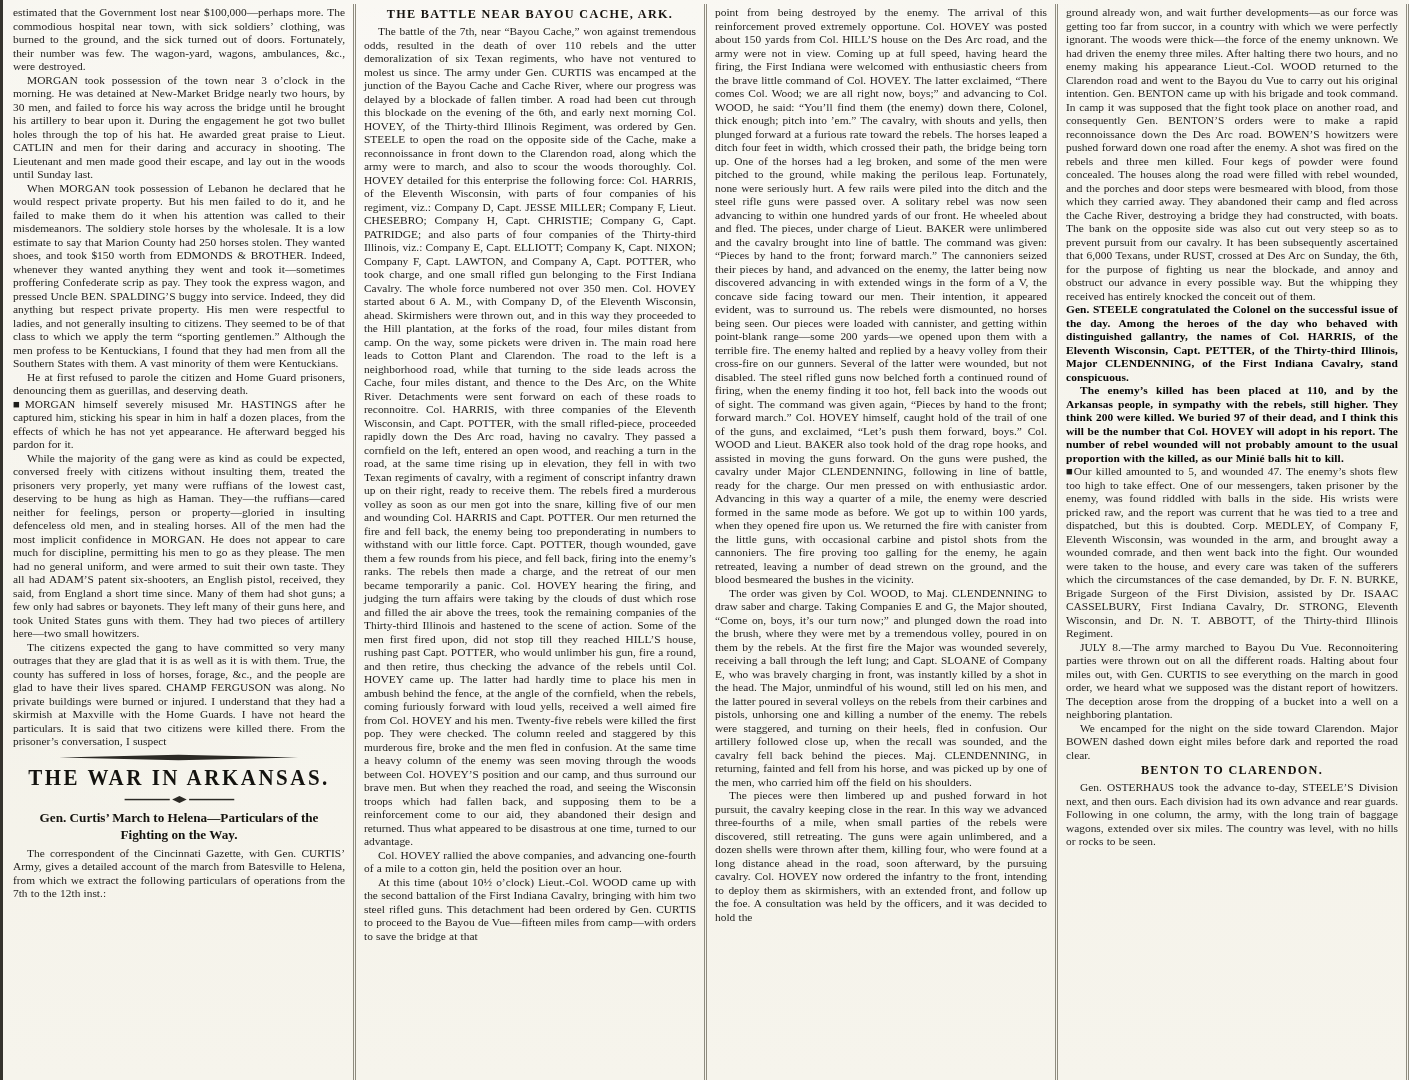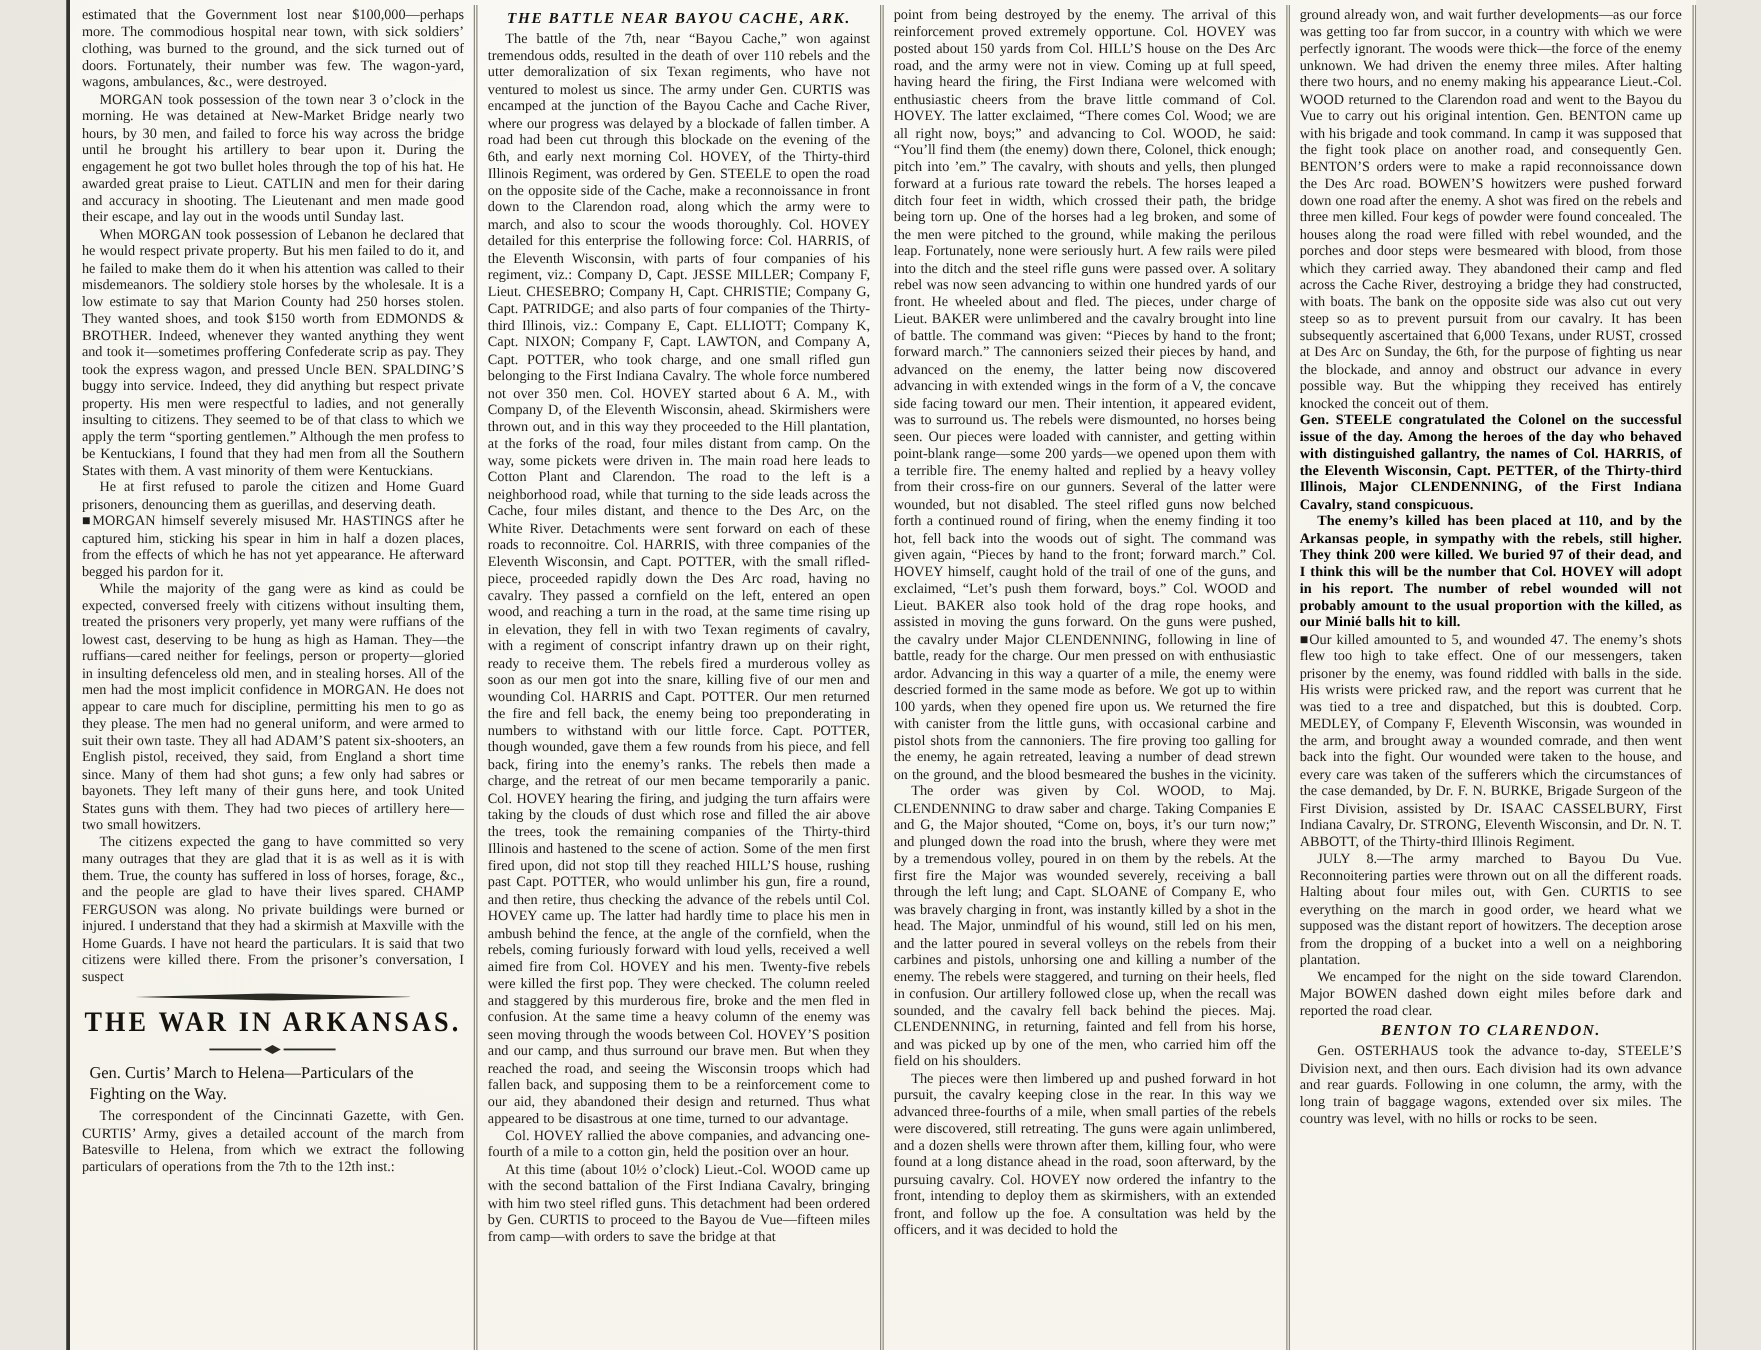--- a/index.html
+++ b/index.html
@@ -1,18 +1,18 @@
 <!DOCTYPE html>
 <html><head>
 <meta charset="utf-8">
 <style>
   html,body { margin:0; padding:0; background:#e9e7e0; }
   .page {
     position:relative;
-    width:1304px; height:1080px;
+    width:1409px; height:1080px;
     margin:0 auto;
     box-sizing:border-box;
     background:
       radial-gradient(ellipse at 35% 25%, rgba(255,255,255,0.55), rgba(0,0,0,0) 60%),
       linear-gradient(180deg, #f7f5ee 0%, #f4f2e9 55%, #f6f4ec 100%);
     border-left:3px solid #35332d;
     display:flex;
     overflow:hidden;
     padding:4px 0 0 2px;
     font-family:"Liberation Serif","DejaVu Serif",serif;
@@ -47,26 +47,26 @@
     transform:scaleY(1.08);
   }
   .headline-small {
     font-weight:bold;
     font-size:12.2px;
     line-height:15px;
     text-align:center;
     letter-spacing:1.3px;
     color:#16140f;
     margin:1px 0 3px 0;
-    font-style:italic;
   }
   .subhead {
-    font-weight:normal;
+    font-weight:bold;
     font-size:13.2px;
     line-height:17px;
+    text-align:center;
     color:#15130e;
     margin:5px 6px 4px 6px;
   }
   .rule { text-align:center; margin:5px 0 3px 0; line-height:0; }
   .rule.tapered svg { width:72%; height:7px; }
   .rule.diamond svg { width:34%; height:9px; }
 </style>
 </head>
 <body>
 

